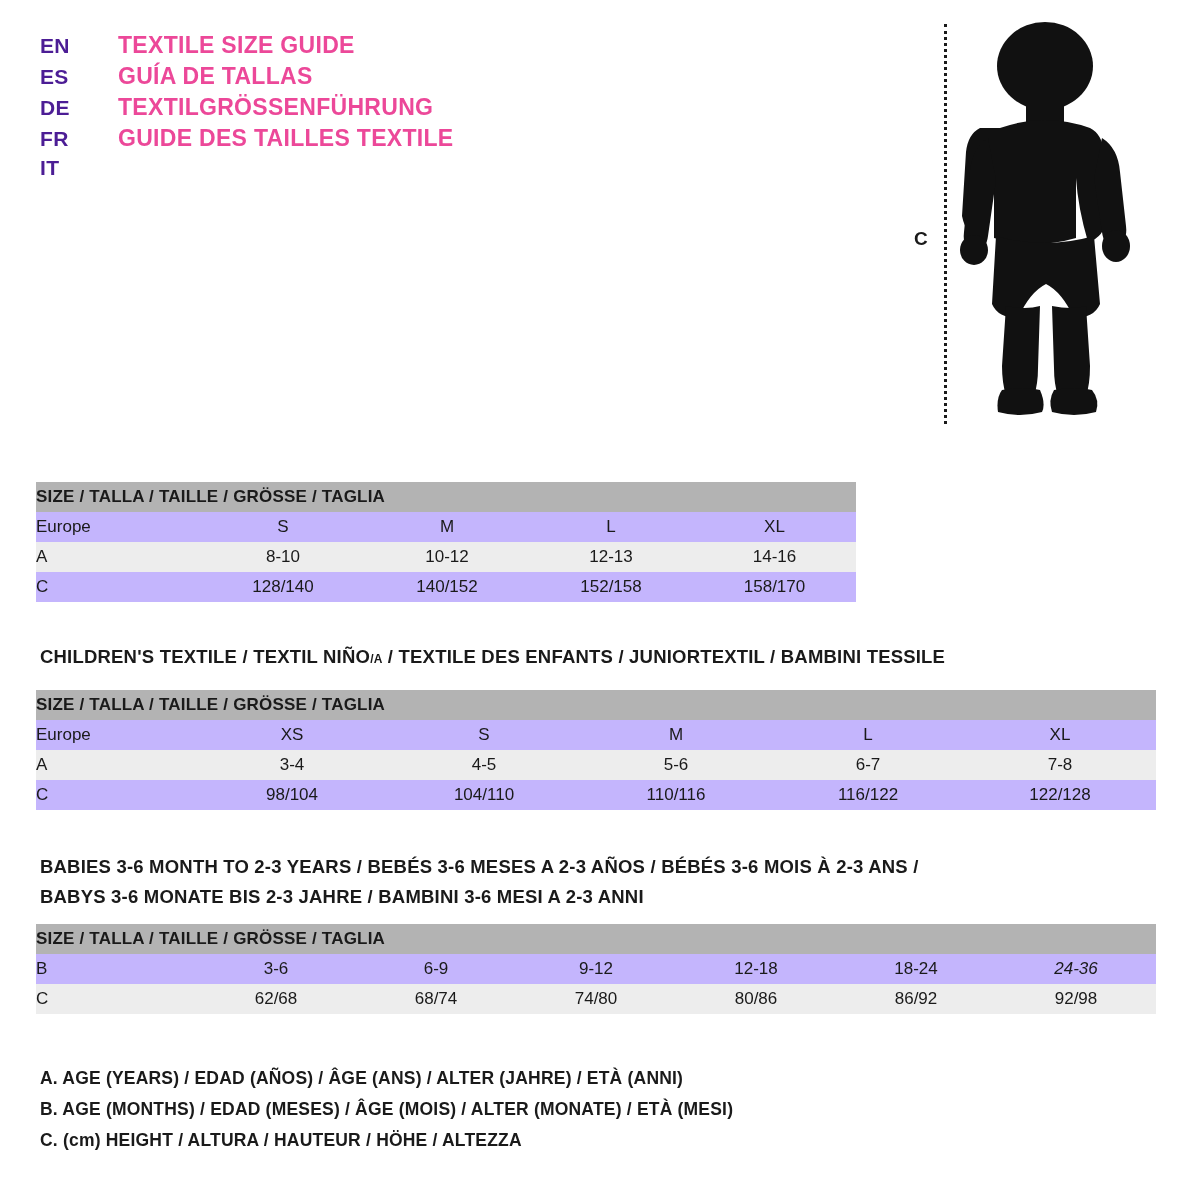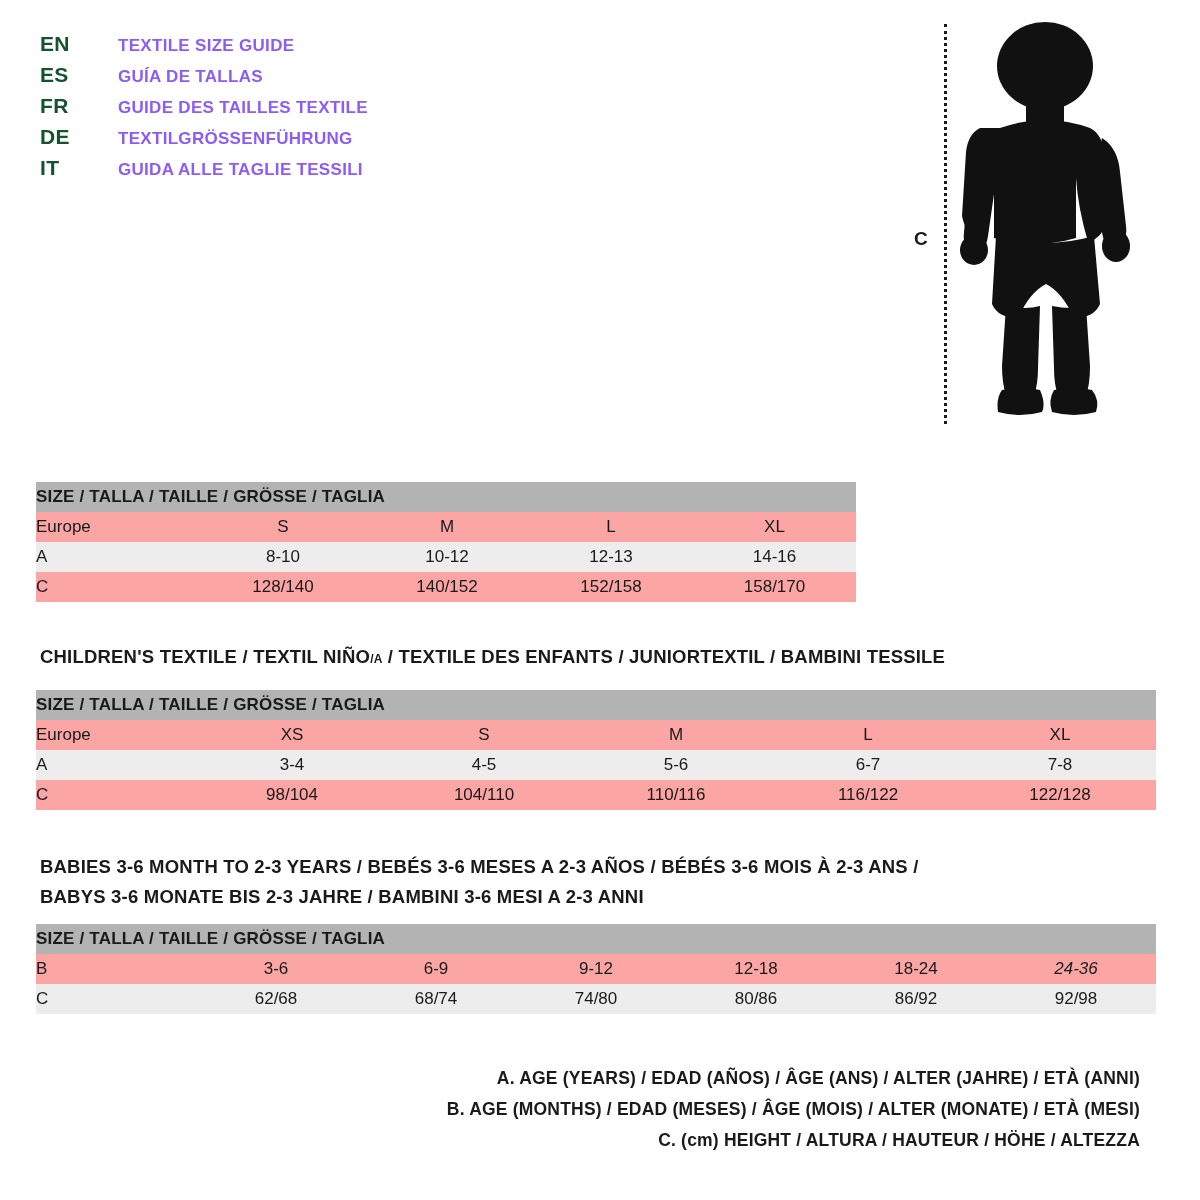--- a/index.html
+++ b/index.html
@@ -33,27 +33,27 @@
   .lang-row {
     display: flex;
     align-items: baseline;
     height: 31px;
   }
   .lang-code {
     width: 78px;
     font-size: 21px;
     font-weight: bold;
     letter-spacing: 0.3px;
-    color: #14532d;
+    color: #4c1d95;
   }
   .lang-title {
-    font-size: 17px;
+    font-size: 23px;
     font-weight: bold;
     letter-spacing: 0.3px;
-    color: #8b5cf6;
+    color: #ec4899;
     white-space: nowrap;
   }
 
   
   .figure-area {
     position: absolute;
     left: 900px;
     top: 10px;
     width: 260px;
     height: 420px;
@@ -106,40 +106,39 @@
     padding: 0;
     height: 30px;
     vertical-align: middle;
   }
   .hdr-band td {
     background: #b3b3b3;
     font-weight: bold;
     font-size: 17px;
     letter-spacing: 0.2px;
   }
-  .row-white td { background: #fca5a5; }
+  .row-white td { background: #c4b5fd; }
   .row-grey td  { background: #ededed; }
 
   .lbl {
     padding-left: 6px;
     text-align: left;
     white-space: nowrap;
   }
   .val {
     text-align: center;
     white-space: nowrap;
   }
 
   
   .notes {
     position: absolute;
     left: 40px;
     top: 1068px;
     width: 1100px;
-    text-align: right;
   }
   .note-line {
     font-size: 17.5px;
     font-weight: bold;
     letter-spacing: 0.2px;
     color: #1a1a1a;
     height: 31px;
     white-space: nowrap;
   }
 </style>
@@ -151,30 +150,29 @@
   <div class="lang-block">
     <div class="lang-row">
       <span class="lang-code">EN</span>
       <span class="lang-title">TEXTILE SIZE GUIDE</span>
     </div>
     <div class="lang-row">
       <span class="lang-code">ES</span>
       <span class="lang-title">GUÍA DE TALLAS</span>
     </div>
     <div class="lang-row">
+      <span class="lang-code">DE</span>
+      <span class="lang-title">TEXTILGRÖSSENFÜHRUNG</span>
+    </div>
+    <div class="lang-row">
       <span class="lang-code">FR</span>
       <span class="lang-title">GUIDE DES TAILLES TEXTILE</span>
     </div>
     <div class="lang-row">
-      <span class="lang-code">DE</span>
-      <span class="lang-title">TEXTILGRÖSSENFÜHRUNG</span>
-    </div>
-    <div class="lang-row">
       <span class="lang-code">IT</span>
-      <span class="lang-title">GUIDA ALLE TAGLIE TESSILI</span>
     </div>
   </div>
 
   <div class="figure-area">
     <span class="measure-label">C</span>
     <div class="measure-line"></div>
     <div class="silhouette">
       <svg width="190" height="410" viewBox="0 0 190 410" xmlns="http://www.w3.org/2000/svg">
         <g fill="#111111">
 

